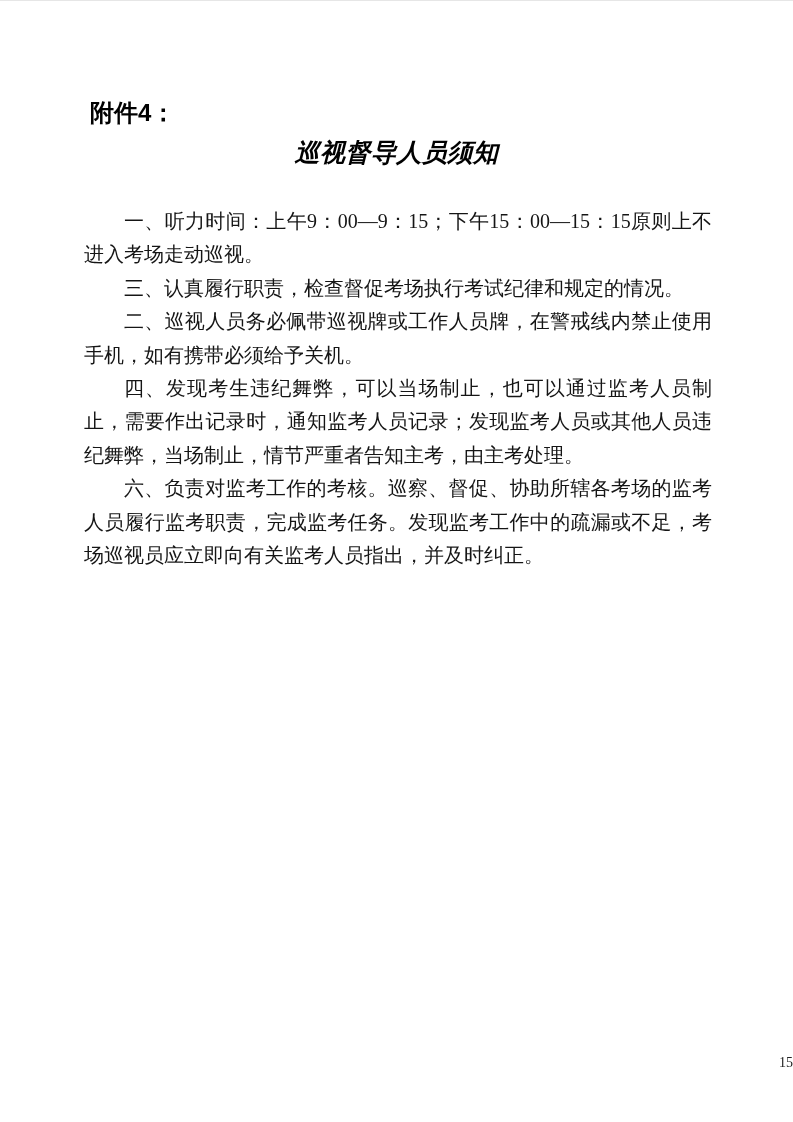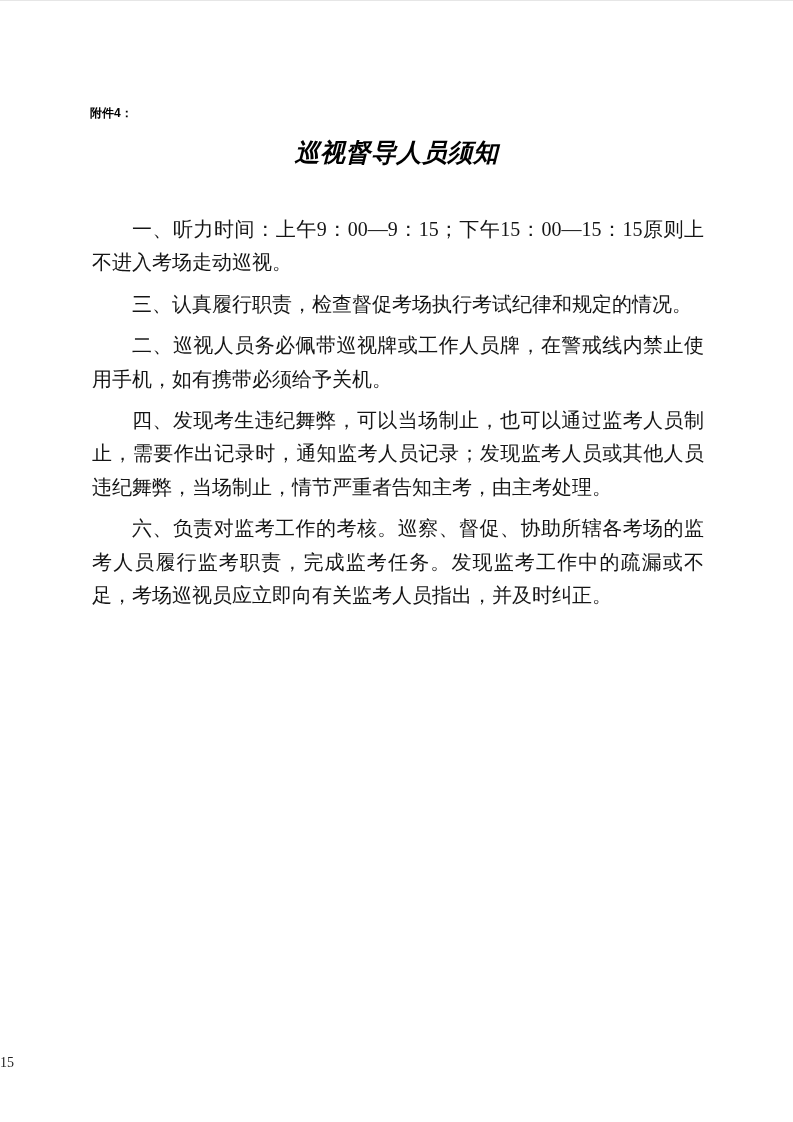--- a/index.html
+++ b/index.html
@@ -17,21 +17,21 @@
     border-top: 1px solid #e6e6e6;
     overflow: hidden;
     font-family: "Liberation Serif", "DejaVu Serif", serif;
   }
   .attachment-label {
     position: absolute;
     top: 100px;
     left: 90px;
     font-family: "Liberation Sans", "DejaVu Sans", sans-serif;
     font-weight: bold;
-    font-size: 12px;
+    font-size: 24px;
     line-height: 24px;
     color: #000000;
   }
   .doc-title {
     position: absolute;
     top: 135px;
     left: 0;
     width: 100%;
     text-align: center;
     font-family: "Liberation Sans", "DejaVu Sans", sans-serif;
@@ -46,30 +46,30 @@
     position: absolute;
     top: 204px;
     left: 84px;
     width: 628px;
     font-size: 20px;
     line-height: 33.4px;
     text-align: justify;
     color: #151515;
   }
   .doc-body p {
-    margin: 8px;
+    margin: 0;
     padding: 0;
     text-indent: 2em;
   }
   .page-number {
     position: absolute;
     bottom: 50px;
     left: 0;
     width: 100%;
-    text-align: left;
+    text-align: right;
     font-size: 14px;
     line-height: 18px;
     color: #222222;
   }
 </style>
 </head>
 <body>
 
 <div class="page">
 

